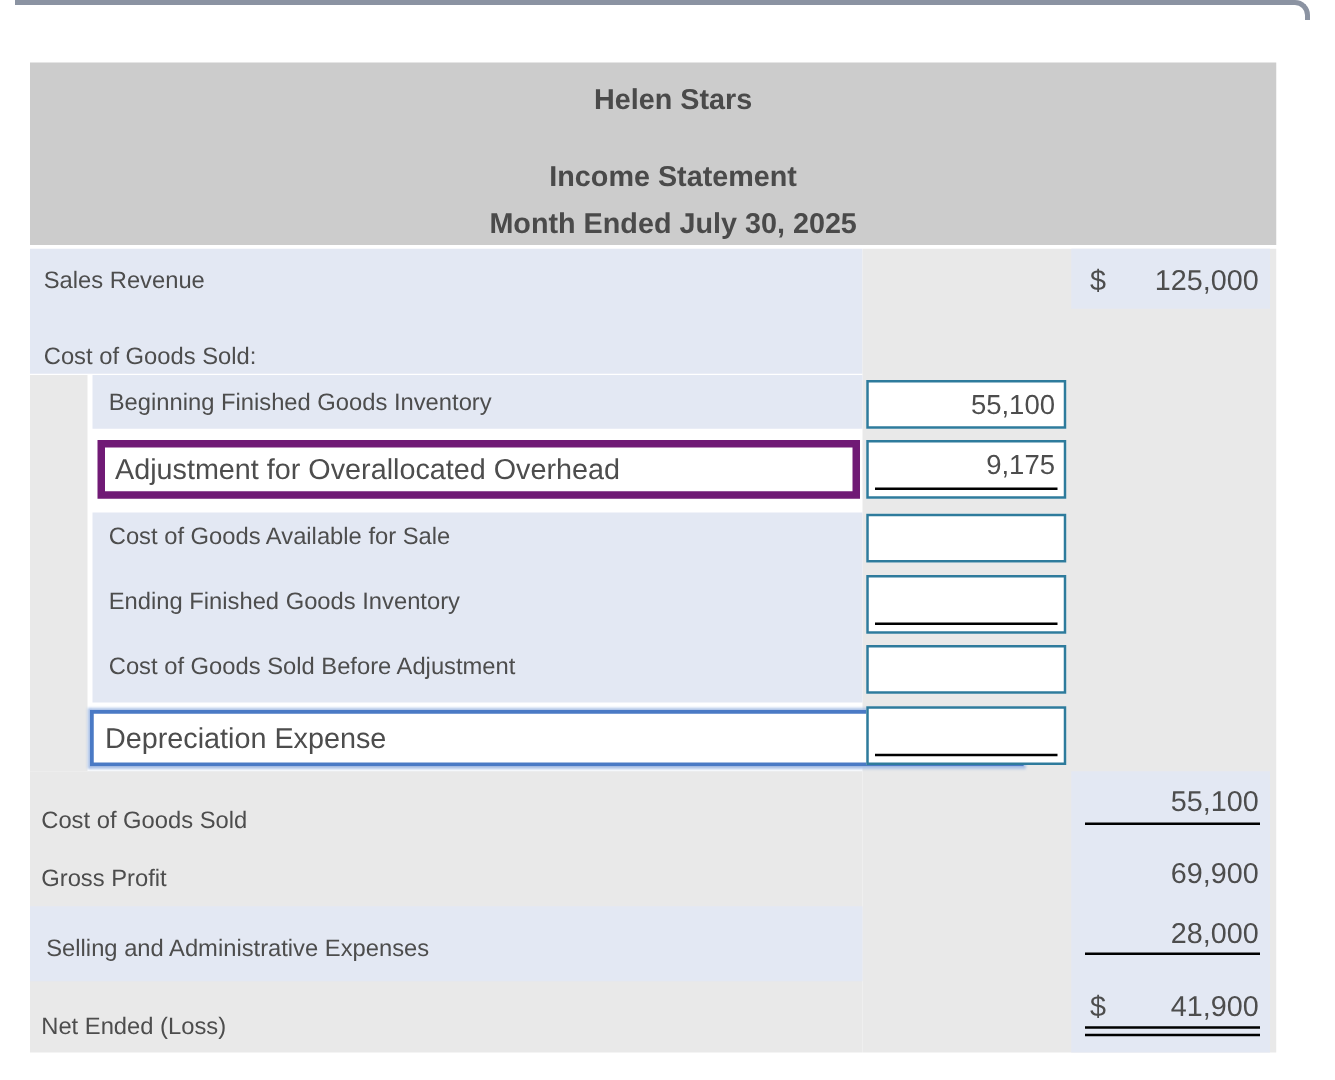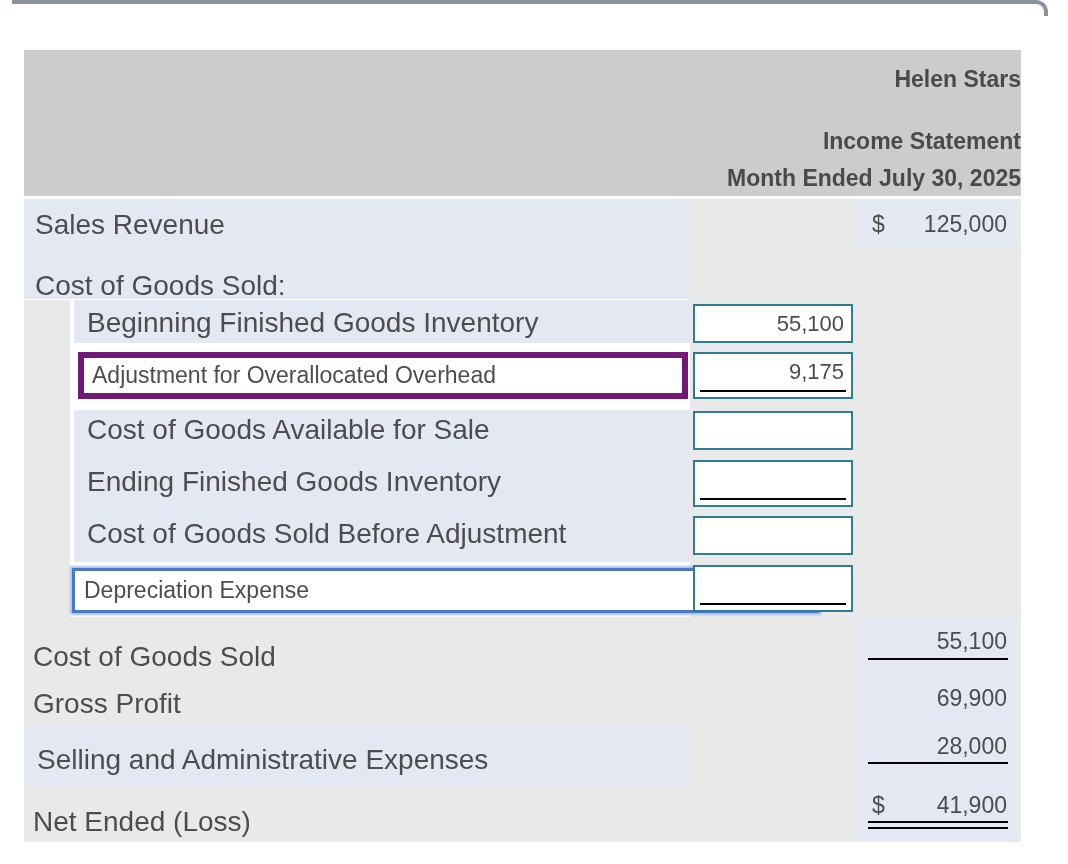--- a/index.html
+++ b/index.html
@@ -4,35 +4,35 @@
 <style>
   html,body{margin:0;padding:0;background:#fff;}
   .page{position:relative;width:1068px;height:864px;background:#ffffff;overflow:hidden;
         font-family:"Liberation Sans",sans-serif;color:#4d4d4d;}
   .abs{position:absolute;}
   
   .frame-line{left:12px;top:0;width:1036px;height:16px;box-sizing:border-box;
     border-top:4px solid #8b93a2;border-right:4px solid #8b93a2;border-top-right-radius:12px;}
   
   .header{left:24px;top:50px;width:997px;height:146px;background:#cccccc;}
-  .hline{position:absolute;left:0;width:100%;height:26px;line-height:26px;text-align:right;
-         font-weight:bold;font-size:23px;color:#4a4a4a;}
+  .hline{position:absolute;left:0;width:100%;height:26px;line-height:26px;text-align:center;
+         font-weight:bold;font-size:23px;color:#4a4a4a;padding-left:16px;}
   .h1{top:16px;} .h2{top:78px;} .h3{top:115px;}
   
   .bg-top-blue{left:24px;top:199px;width:666px;height:100px;background:#e3e8f3;}
   .bg-right-gray{left:690px;top:199px;width:331px;height:643px;background:#e9e9e9;}
   .cell-sales{left:857px;top:199px;width:159px;height:48px;background:#e3e8f3;}
   .bg-left-col{left:24px;top:300px;width:46px;height:317px;background:#e9e9e9;}
   .band-row3{left:74px;top:300px;width:616px;height:43px;background:#e3e8f3;}
   .band-rows567{left:74px;top:410px;width:616px;height:152px;background:#e3e8f3;}
   .bg-bottom-left{left:24px;top:617px;width:666px;height:225px;background:#e9e9e9;}
   .band-selling{left:24px;top:725px;width:666px;height:60px;background:#e3e8f3;}
   .cell-bottom{left:857px;top:617px;width:159px;height:225px;background:#e3e8f3;}
   
-  .lbl{height:28px;line-height:28px;font-size:28px;white-space:nowrap;}
+  .lbl{height:28px;line-height:28px;font-size:19px;white-space:nowrap;}
   
   .abox{left:693px;width:160px;box-sizing:border-box;border:2px solid #2e7b9c;background:#fff;
         font-size:22px;text-align:right;padding-right:7px;}
   .b1{top:304px;height:39px;line-height:35px;}
   .b2{top:352px;height:47px;line-height:36px;}
   .b3{top:411px;height:39px;line-height:35px;}
   .b4{top:460px;height:47px;line-height:36px;}
   .b5{top:516px;height:39px;line-height:35px;}
   .b6{top:565px;height:47px;line-height:36px;}
   .uline-in{position:absolute;left:5px;right:5px;bottom:5px;height:2px;background:#000;}

